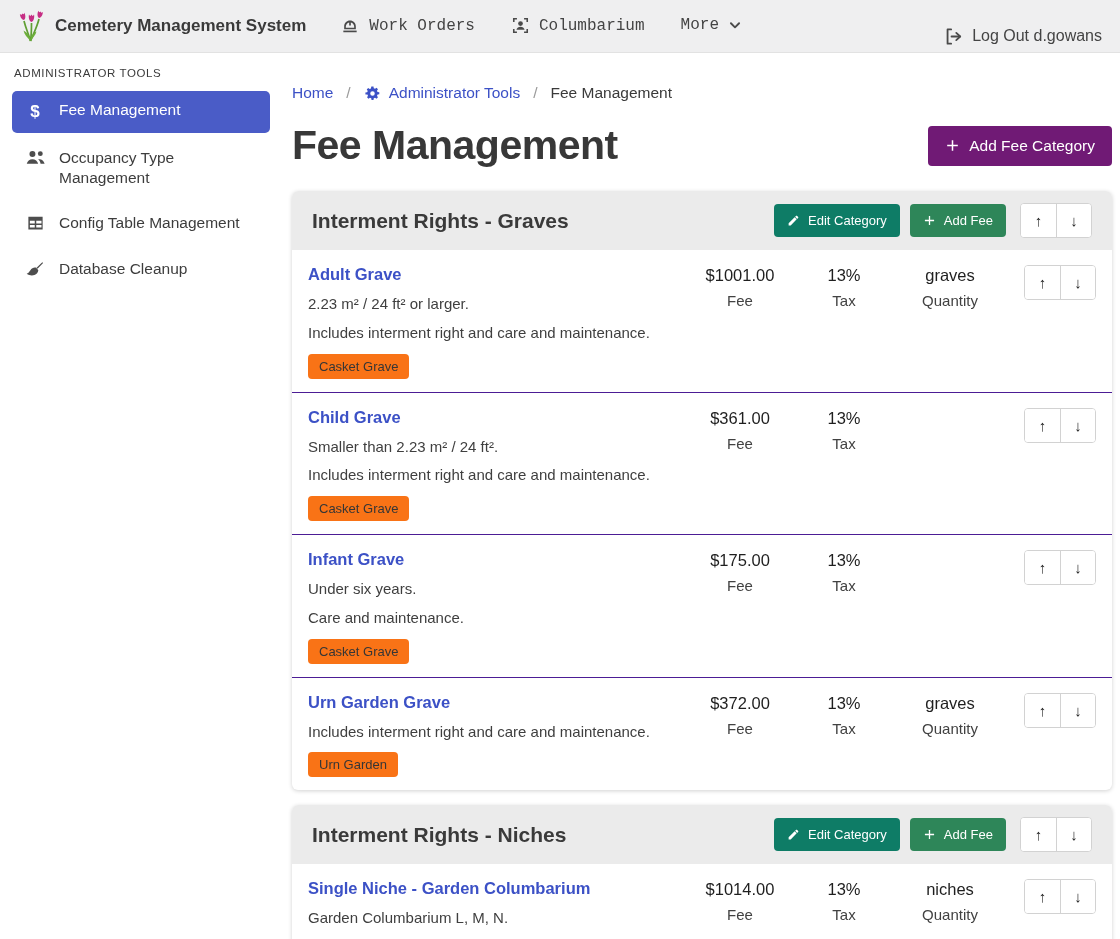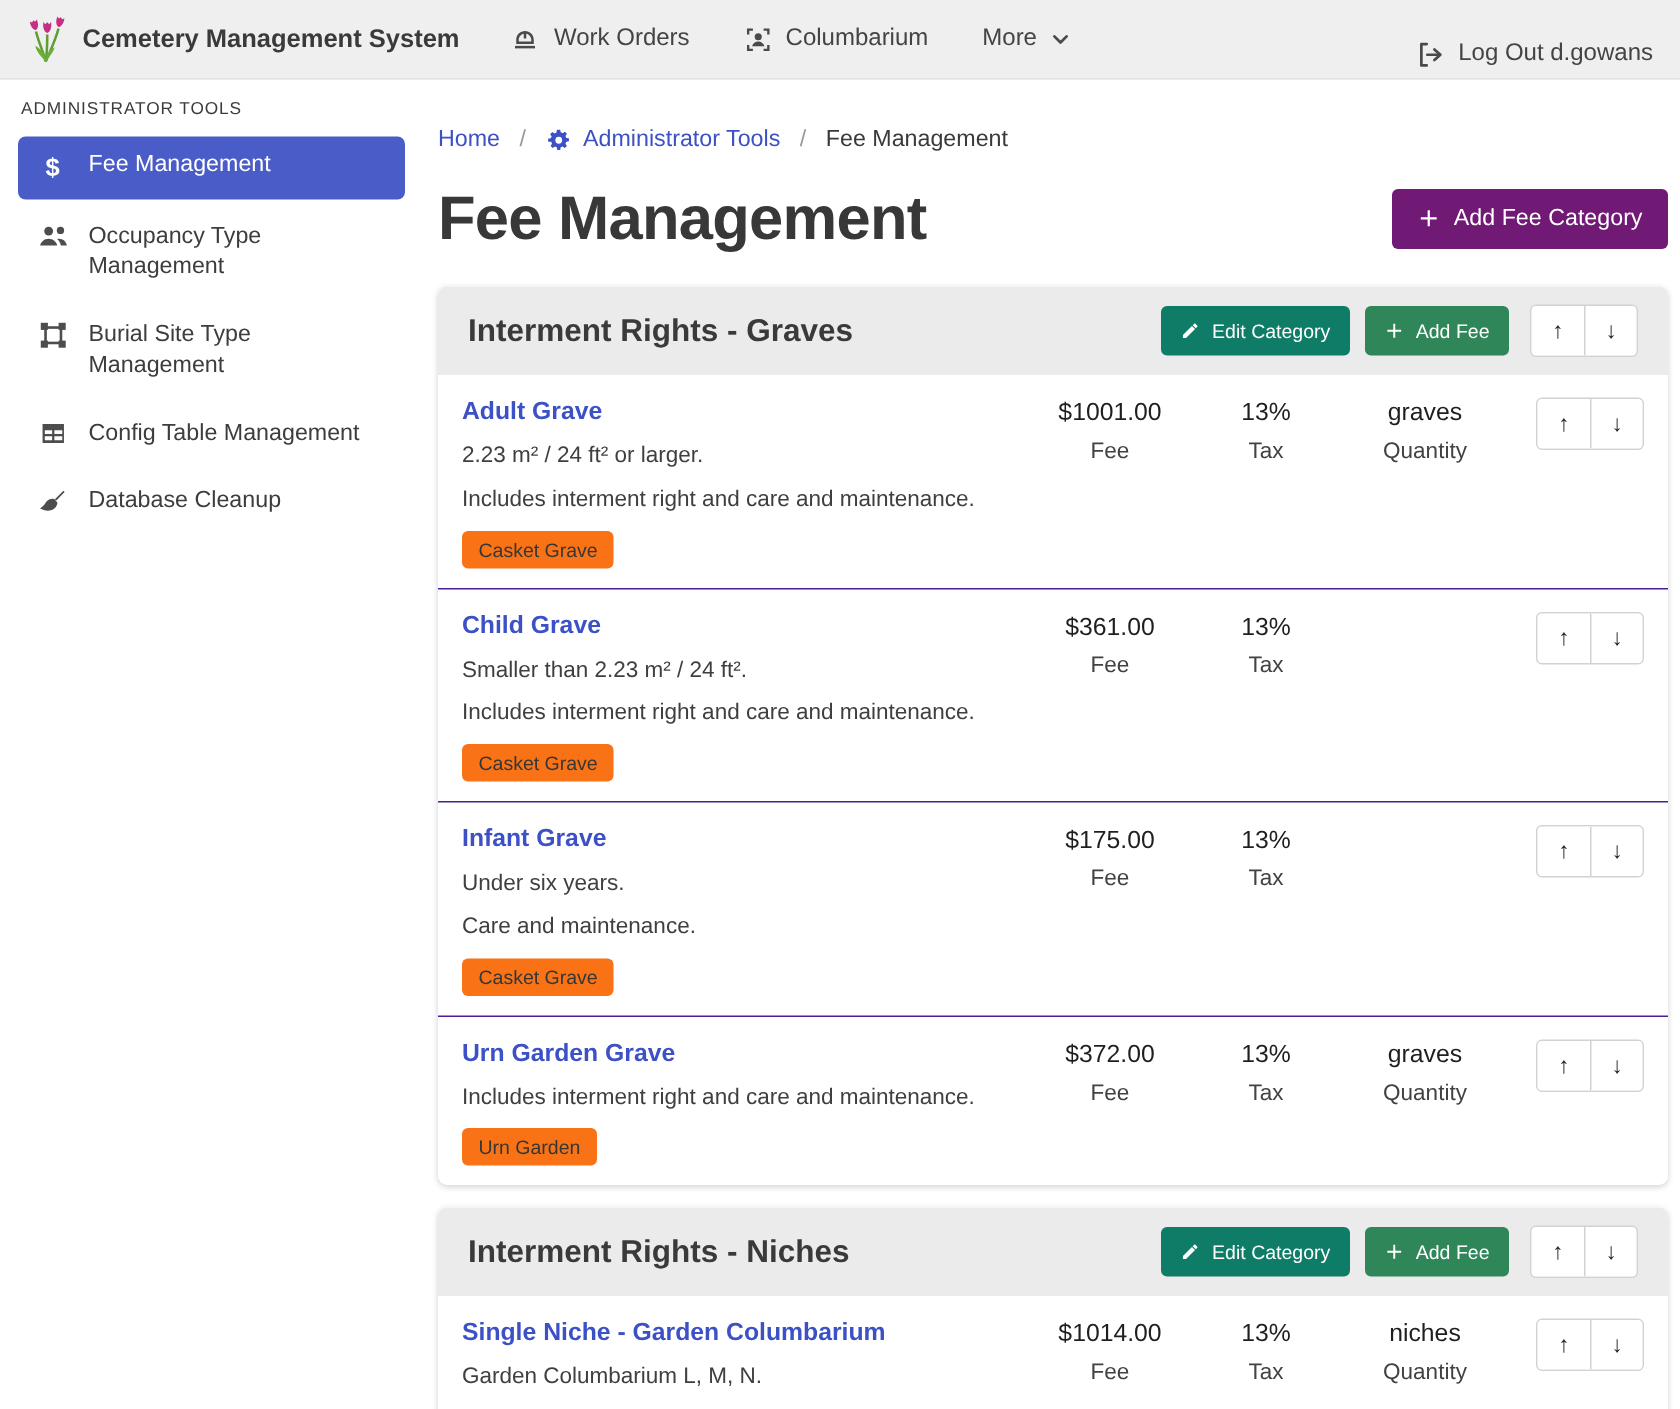--- a/index.html
+++ b/index.html
@@ -4,21 +4,21 @@
 <style>
   * { box-sizing: border-box; margin: 0; padding: 0; }
   html,body { width:1120px; height:939px; overflow:hidden; background:#fff;
     font-family:"Liberation Sans", sans-serif; color:#333; }
 
   
   .navbar { height:53px; background:#efeff0; display:flex; align-items:center;
     padding:0 18px; border-bottom:1px solid #e2e2e2; }
   .brand { display:flex; align-items:center; gap:10px; cursor:pointer; }
   .brand-title { font-size:17px; font-weight:700; color:#3a3a3a; }
-  .nav-links { display:flex; align-items:center; gap:36px; margin-left:34px; }
+  .nav-links { display:flex; align-items:flex-start; gap:36px; margin-left:34px;font-family:Liberation Mono, monospace; }
   .nav-link { display:flex; align-items:center; gap:9px; font-size:16px; color:#444;
     cursor:pointer; }
   .nav-link .icon svg { display:block; }
   .nav-right { margin-left:auto; display:flex; align-items:center; gap:9px;
     font-size:16px; color:#444; cursor:pointer;margin-top:20px; }
   .icon { display:inline-flex; align-items:center; justify-content:center; color:#4a4a4a; }
 
   
   .sidebar { position:absolute; left:0; top:53px; width:282px; padding:10px 12px; }
   .sidebar-heading { font-size:11.5px; letter-spacing:.6px; color:#3b3b3b;
@@ -160,32 +160,20 @@
             <circle cx="8.5" cy="5.5" r="3.4"></circle>
             <path d="M2 16.5c.7-3.1 3.2-5.2 6.5-5.2s5.8 2.1 6.5 5.2H2z"></path>
             <circle cx="17.5" cy="5" r="2.8"></circle>
             <path d="M16.4 11.4c3 .1 5.3 2 6 5.1h-4.6c-.4-2.1-1.4-3.9-2.9-5 .5-.1 1-.1 1.5-.1z"></path>
           </svg>
         </span>
         <span>Occupancy Type Management</span>
       </div>
       <div class="side-item">
         <span class="icon">
-          <svg width="19" height="19" viewBox="0 0 24 24" fill="currentColor">
-            <rect x="5.5" y="5.5" width="13" height="13" fill="none" stroke="currentColor" stroke-width="2.2"></rect>
-            <rect x="1.5" y="1.5" width="6" height="6"></rect>
-            <rect x="16.5" y="1.5" width="6" height="6"></rect>
-            <rect x="1.5" y="16.5" width="6" height="6"></rect>
-            <rect x="16.5" y="16.5" width="6" height="6"></rect>
-          </svg>
-        </span>
-        <span>Burial Site Type Management</span>
-      </div>
-      <div class="side-item">
-        <span class="icon">
           <svg width="19" height="18" viewBox="0 0 24 24" fill="currentColor">
             <path d="M2.5 3.5h19v17h-19v-17zm2 5.5v3.5h6.5V9H4.5zm8.5 0v3.5h7V9h-7zm-8.5 5.5V18h6.5v-3.5H4.5zm8.5 0V18h7v-3.5h-7z"></path>
           </svg>
         </span>
         <span>Config Table Management</span>
       </div>
       <div class="side-item">
         <span class="icon">
           <svg width="20" height="19" viewBox="0 0 24 24" fill="currentColor">
             <path d="M21.2 2.8l1 1-7 7.2-1.2-1.1 7.2-7.1z"></path>

